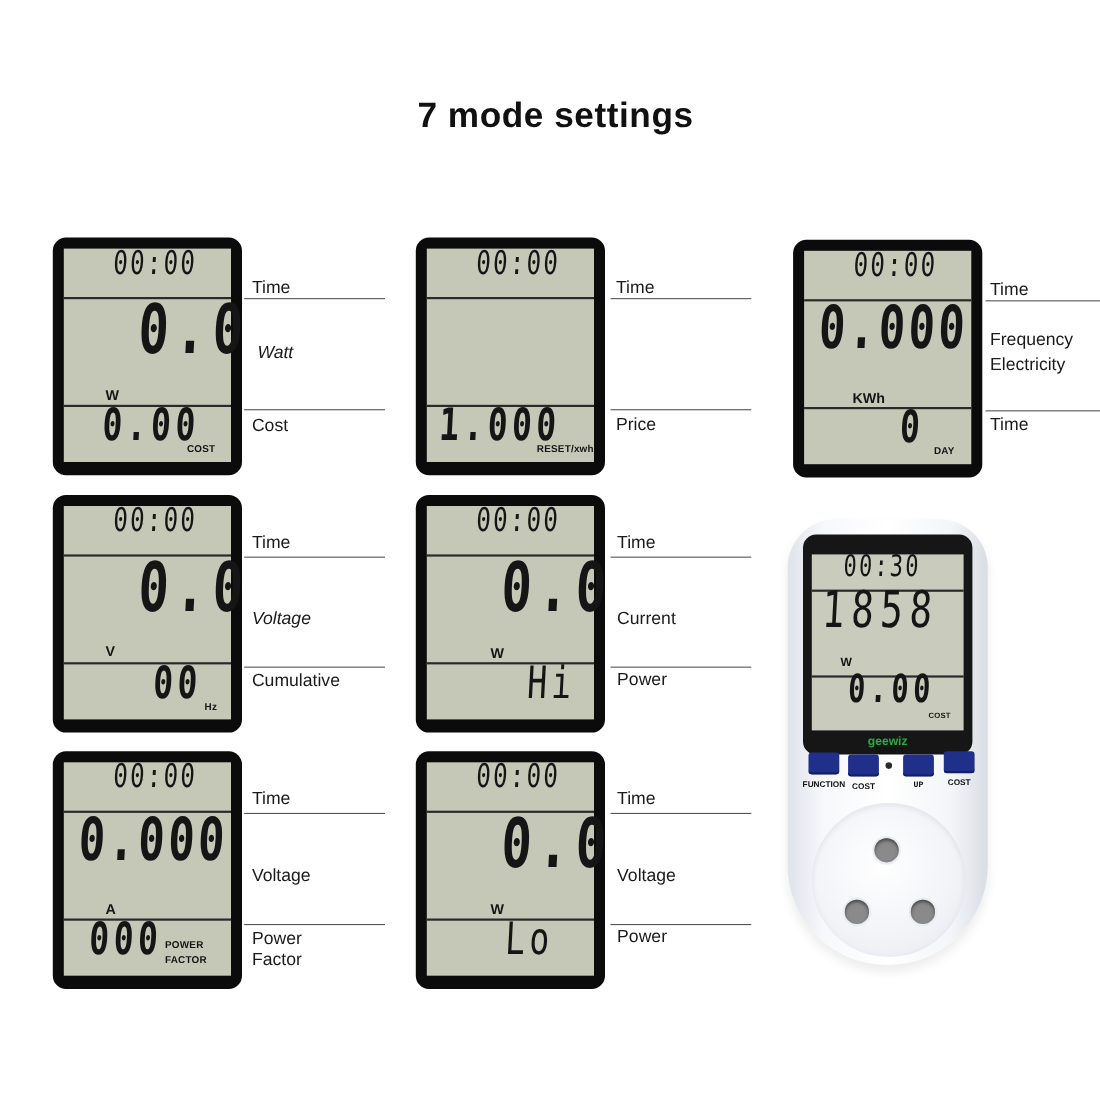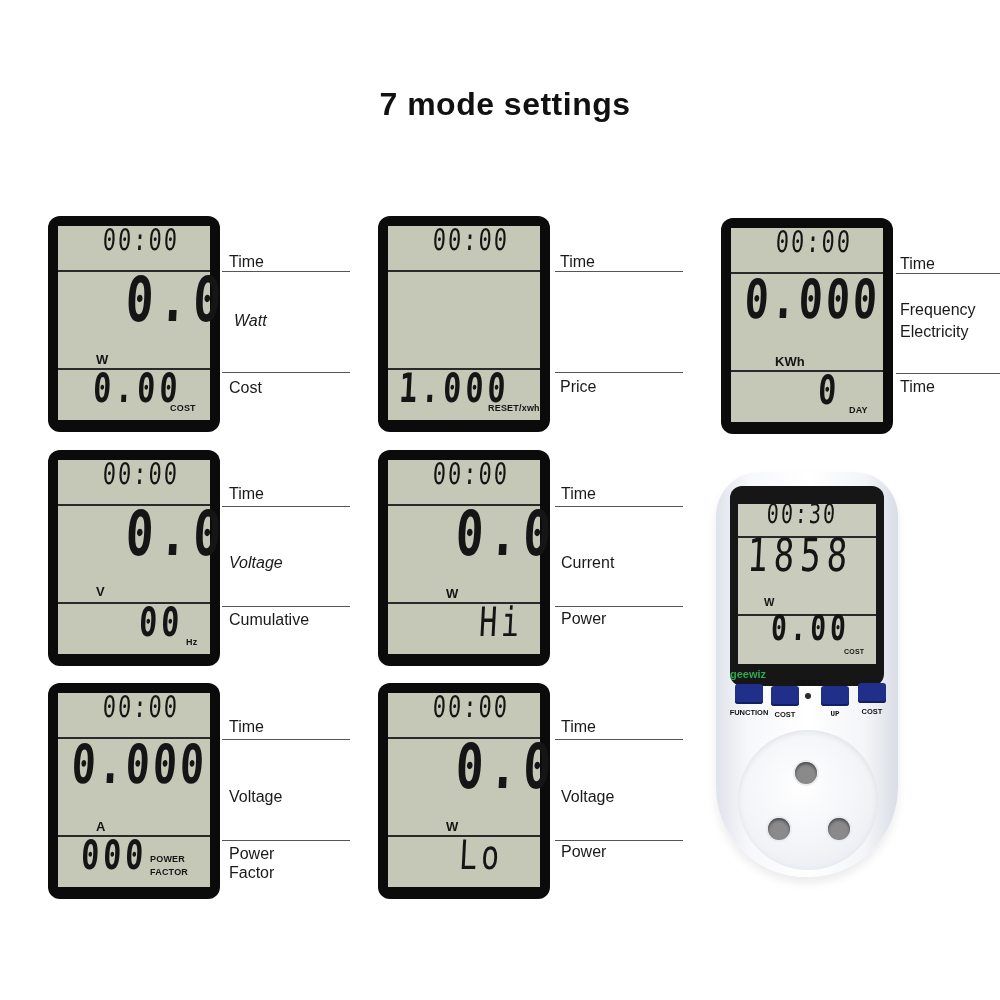--- a/index.html
+++ b/index.html
@@ -51,21 +51,21 @@
   }
   .dev-screen {
     position: absolute; left: 14px; top: 14px; width: 154px; height: 200px;
     background: #161616; border-radius: 12px;
   }
   .dev-lcd { position: absolute; left: 8px; top: 18px; width: 138px; height: 160px; background: #c9ccbd; }
   .dev-lcd .t { position: absolute; left: 0; right: 0; top: 0; height: 34px; border-bottom: 2px solid #2a2a2a; }
   .dev-lcd .m { position: absolute; left: 0; right: 0; top: 34px; height: 78px; border-bottom: 2px solid #2a2a2a; }
   .dev-lcd .b { position: absolute; left: 0; right: 0; top: 112px; bottom: 0; }
   .brand {
-    position: absolute; left: 0; right: 0; top: 182px; font-family: "Liberation Sans", sans-serif;
+    position: absolute; left: 0; right: 0; top: 182px; text-align: center; font-family: "Liberation Sans", sans-serif;
     font-weight: bold; font-size: 11px; color: #2ea84a;
   }
   .reset-label { position: absolute; left: 80px; top: 206px; font-size: 8px; font-weight: bold; color: #111; }
   .reset-hole { position: absolute; left: 89px; top: 221px; width: 6px; height: 6px; border-radius: 50%; background: #2a2a2a; }
   .btn {
     position: absolute; width: 28px; height: 20px; background: #1f2f8a; border-radius: 3px;
     box-shadow: inset 0 -2px 0 #13205f;
   }
   .btn-label { position: absolute; font-size: 7.5px; font-weight: bold; color: #111; text-align: center; }
   .socket {

